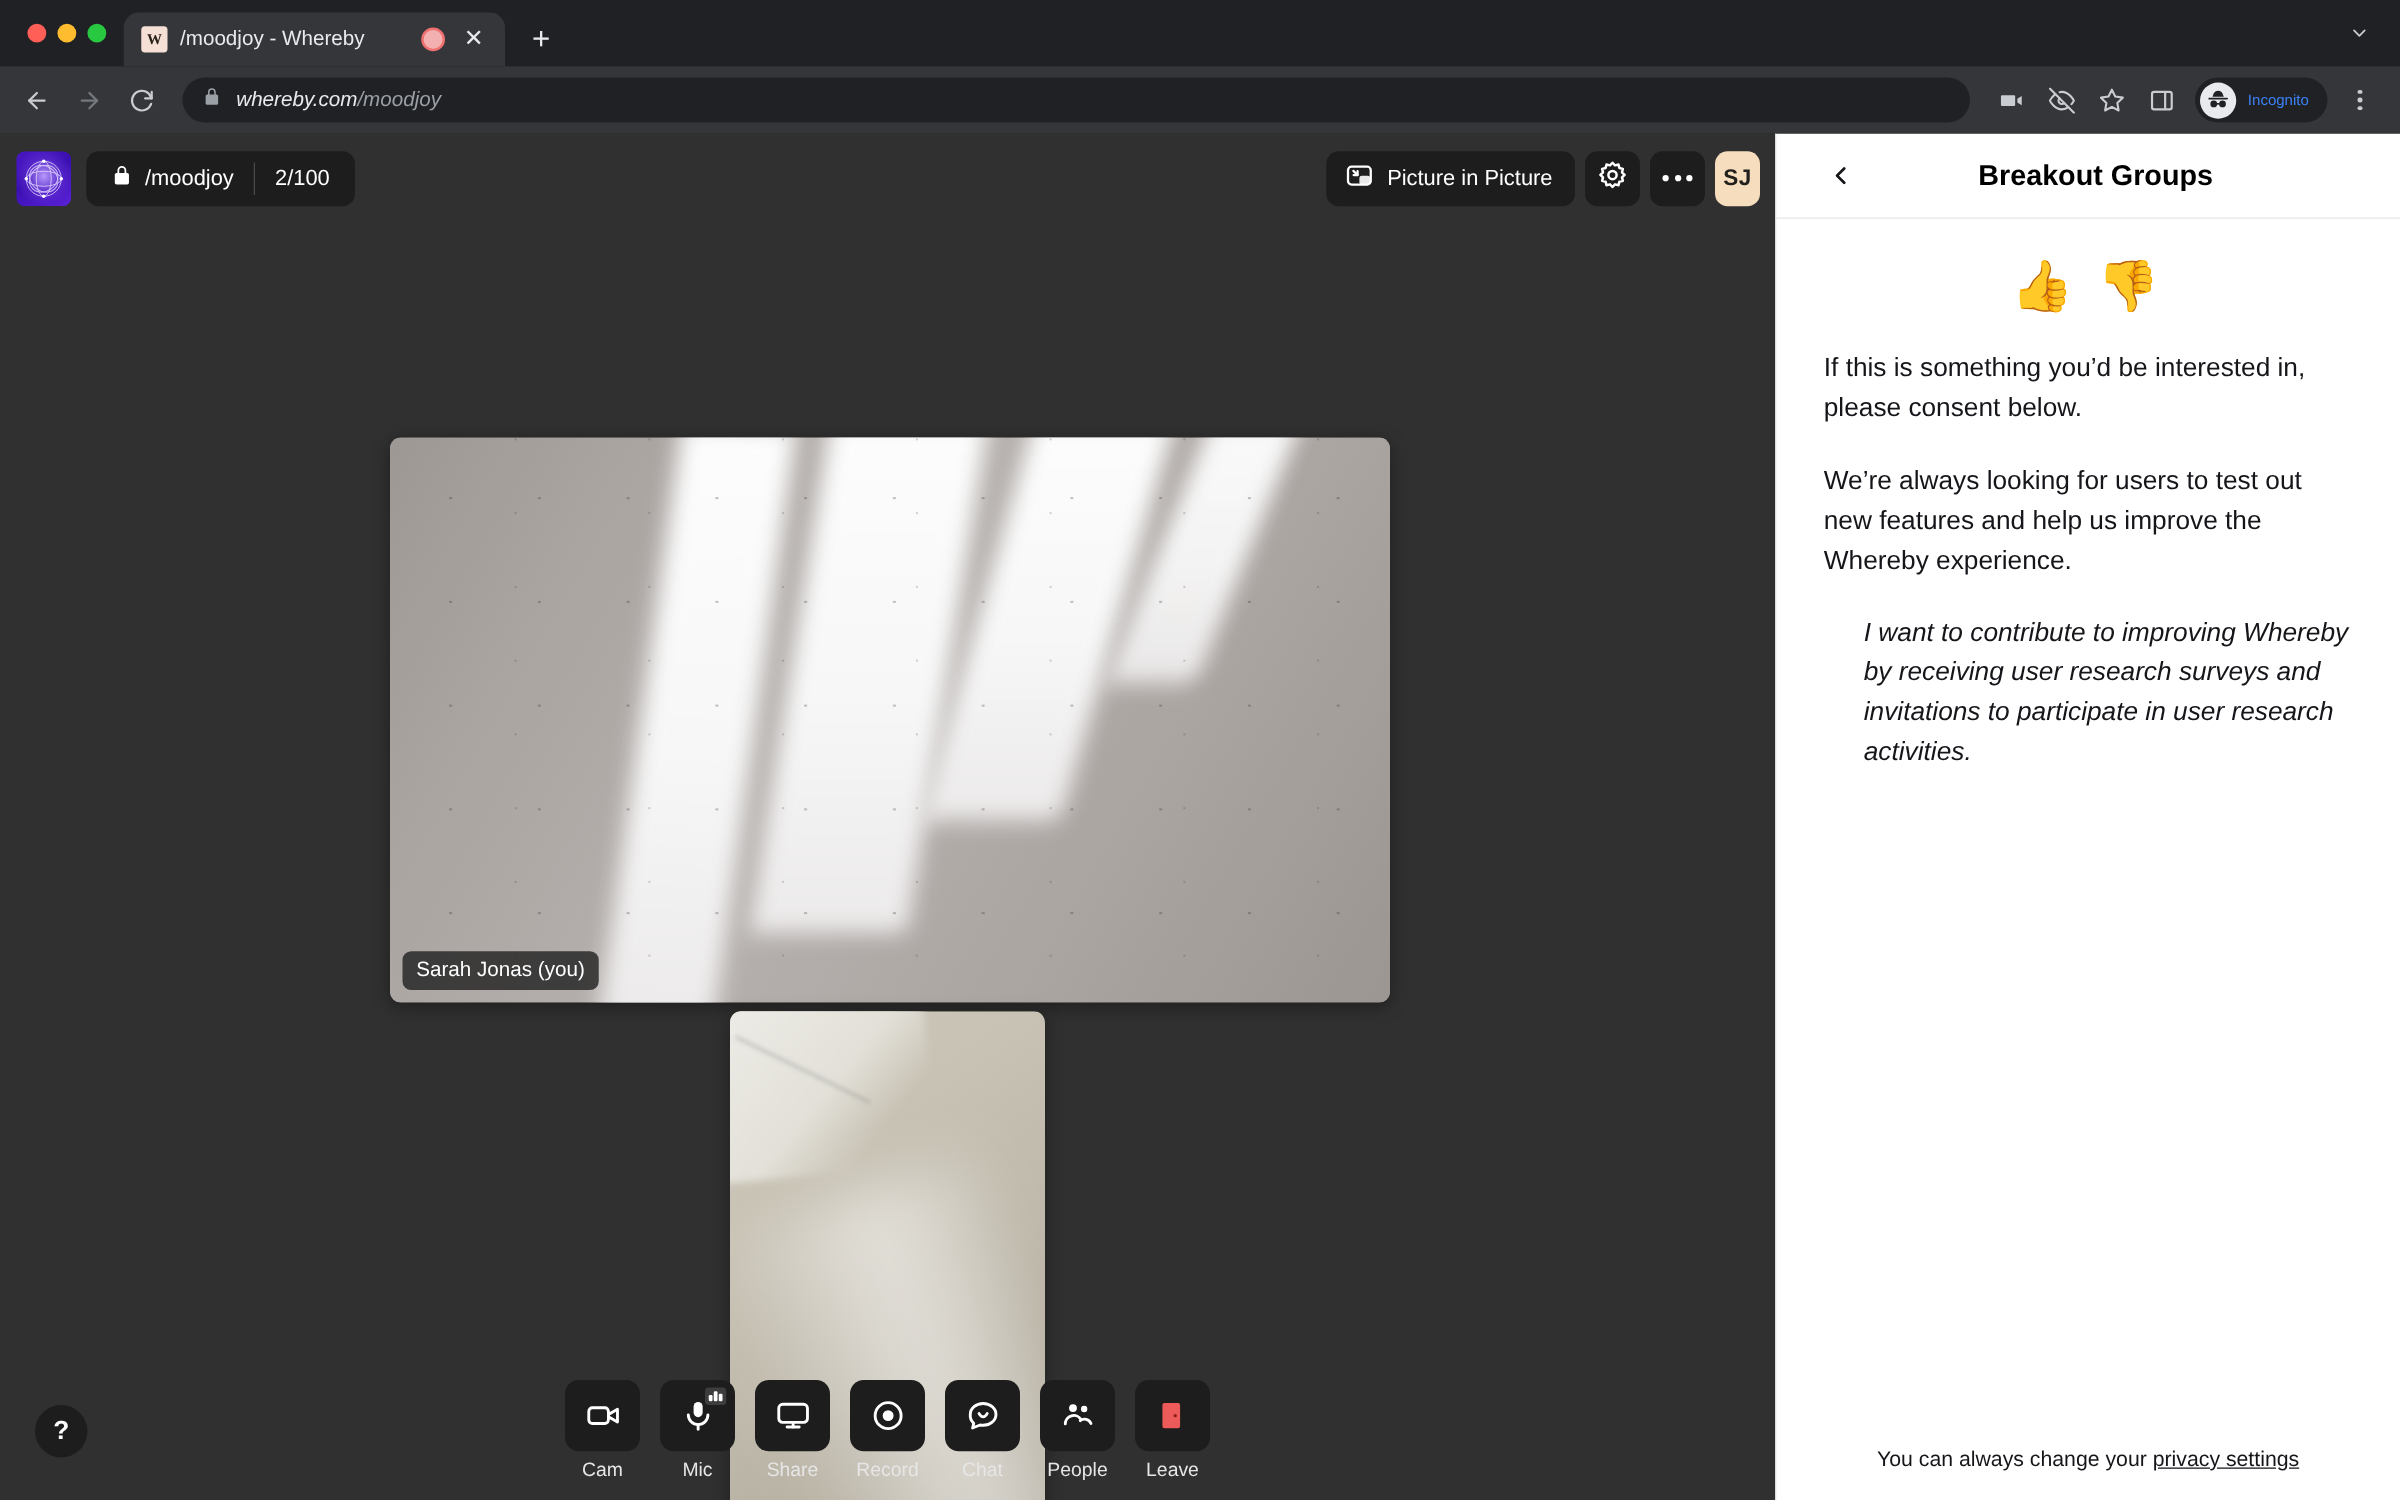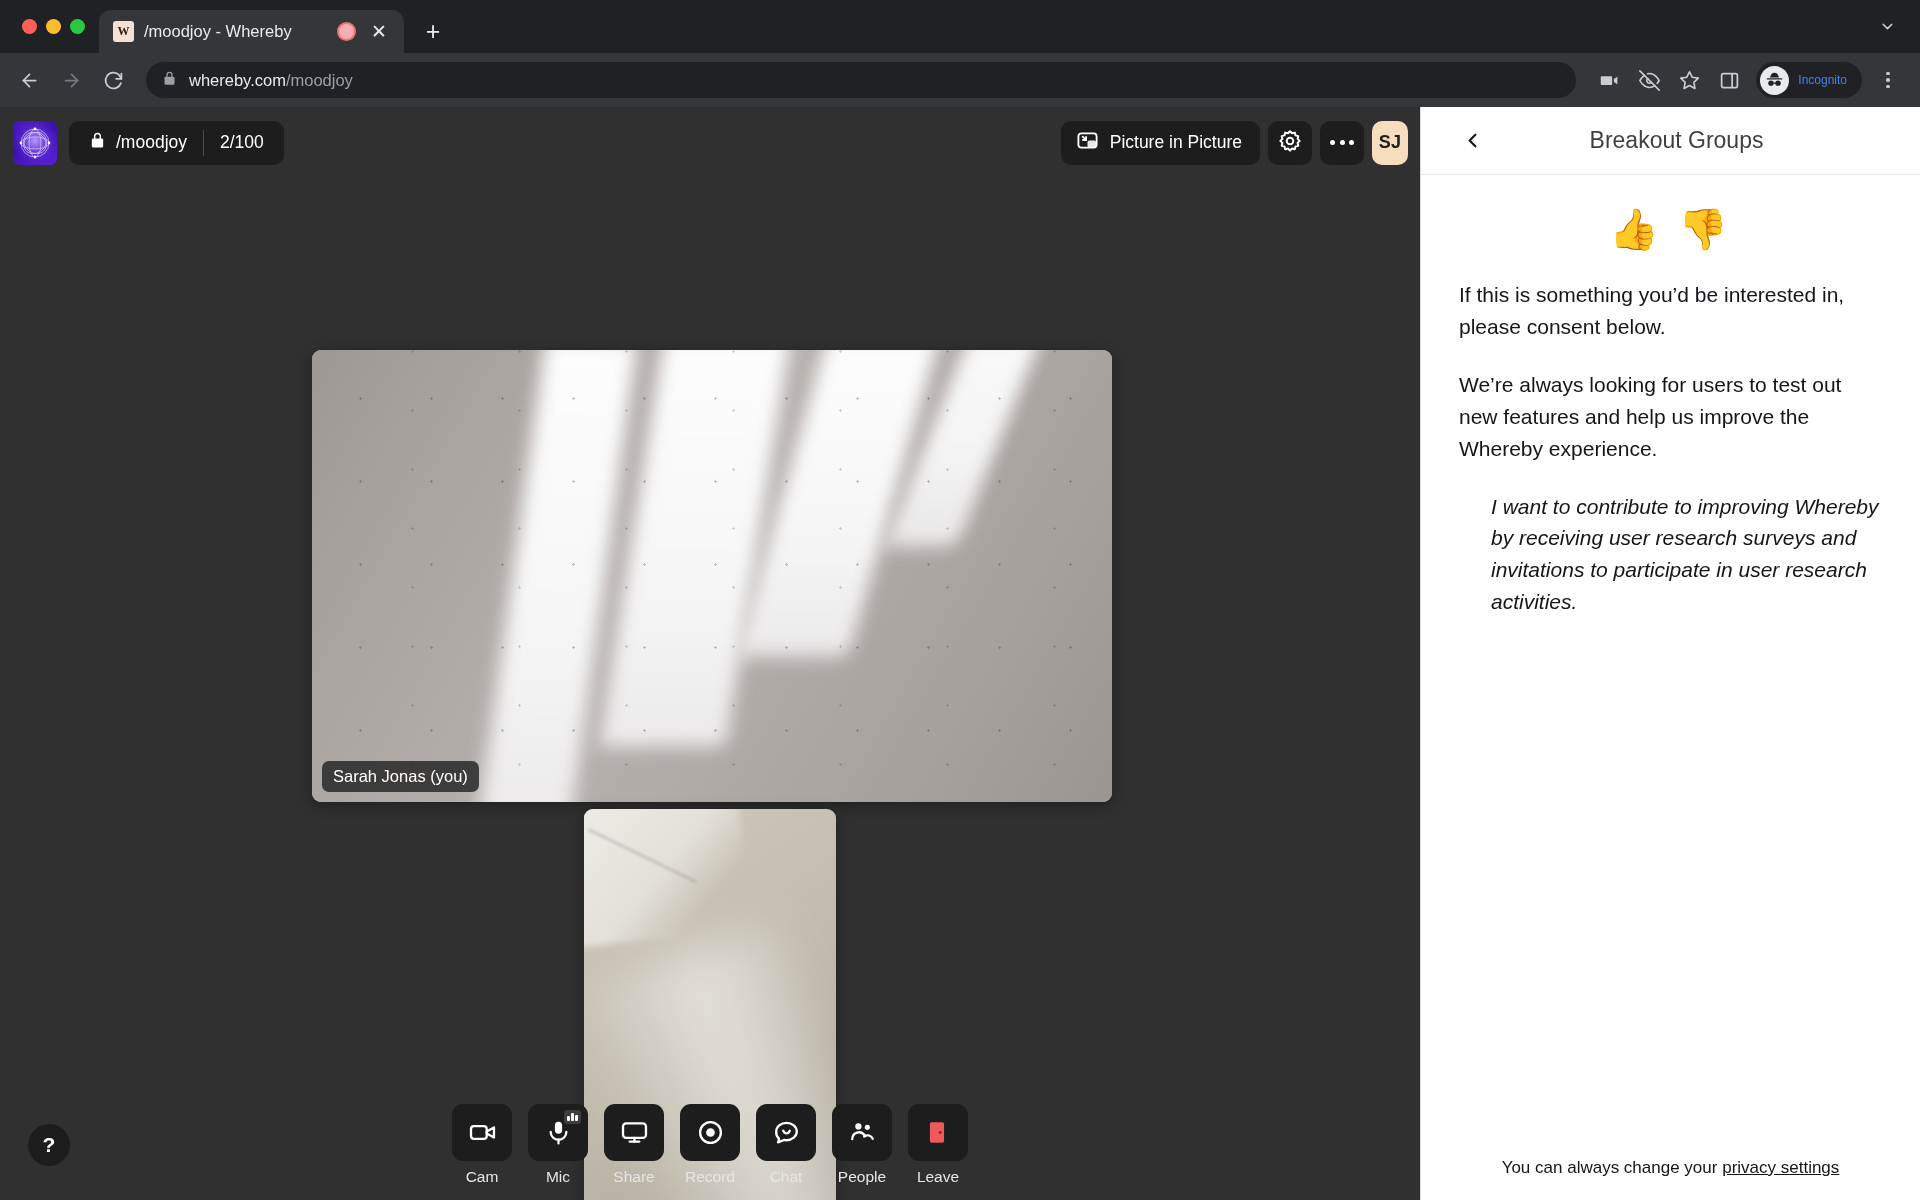--- a/index.html
+++ b/index.html
@@ -101,21 +101,21 @@
   .tb-btn.dim { color: #75797e; }
   .omnibox {
     flex: 1; height: 36px;
     background: #202124; border-radius: 18px;
     display: flex; align-items: center;
     padding: 0 16px; gap: 12px;
     margin: 0 10px;
     min-width: 0;
   }
   .omni-text {
-    color: #e8eaed; font-size: 16.5px; white-space: nowrap;
+    color: #e8eaed; font-size: 16.5px; white-space: nowrap; font-style: italic;
   }
   .omni-text .path { color: #9aa0a6; }
   .tb-right { display: flex; align-items: center; gap: 2px; flex: none; }
   .incognito-pill {
     height: 36px; border-radius: 18px;
     background: #202124;
     display: flex; align-items: center; gap: 9px;
     padding: 0 15px 0 4px;
     margin-left: 6px;
   }
@@ -302,21 +302,21 @@
     position: relative;
   }
   .back-btn {
     position: absolute; left: 34px; top: 50%; transform: translateY(-50%);
     width: 34px; height: 34px;
     display: flex; align-items: center; justify-content: center;
     color: #15151a;
   }
   .panel-title {
     width: 100%; text-align: center;
-    font-size: 23px; font-weight: 400; color: #404040; margin-left: 12px;
+    font-size: 23px; font-weight: 700; color: #000000; margin-left: 12px;
   }
   .panel-body {
     flex: 1; min-height: 0; overflow: hidden;
     padding: 34px 38px 0 38px;
     display: flex; flex-direction: column;
   }
   .emoji-row {
     text-align: center; font-size: 40px; line-height: 1;
     margin-bottom: 30px; letter-spacing: 4px;
   }

